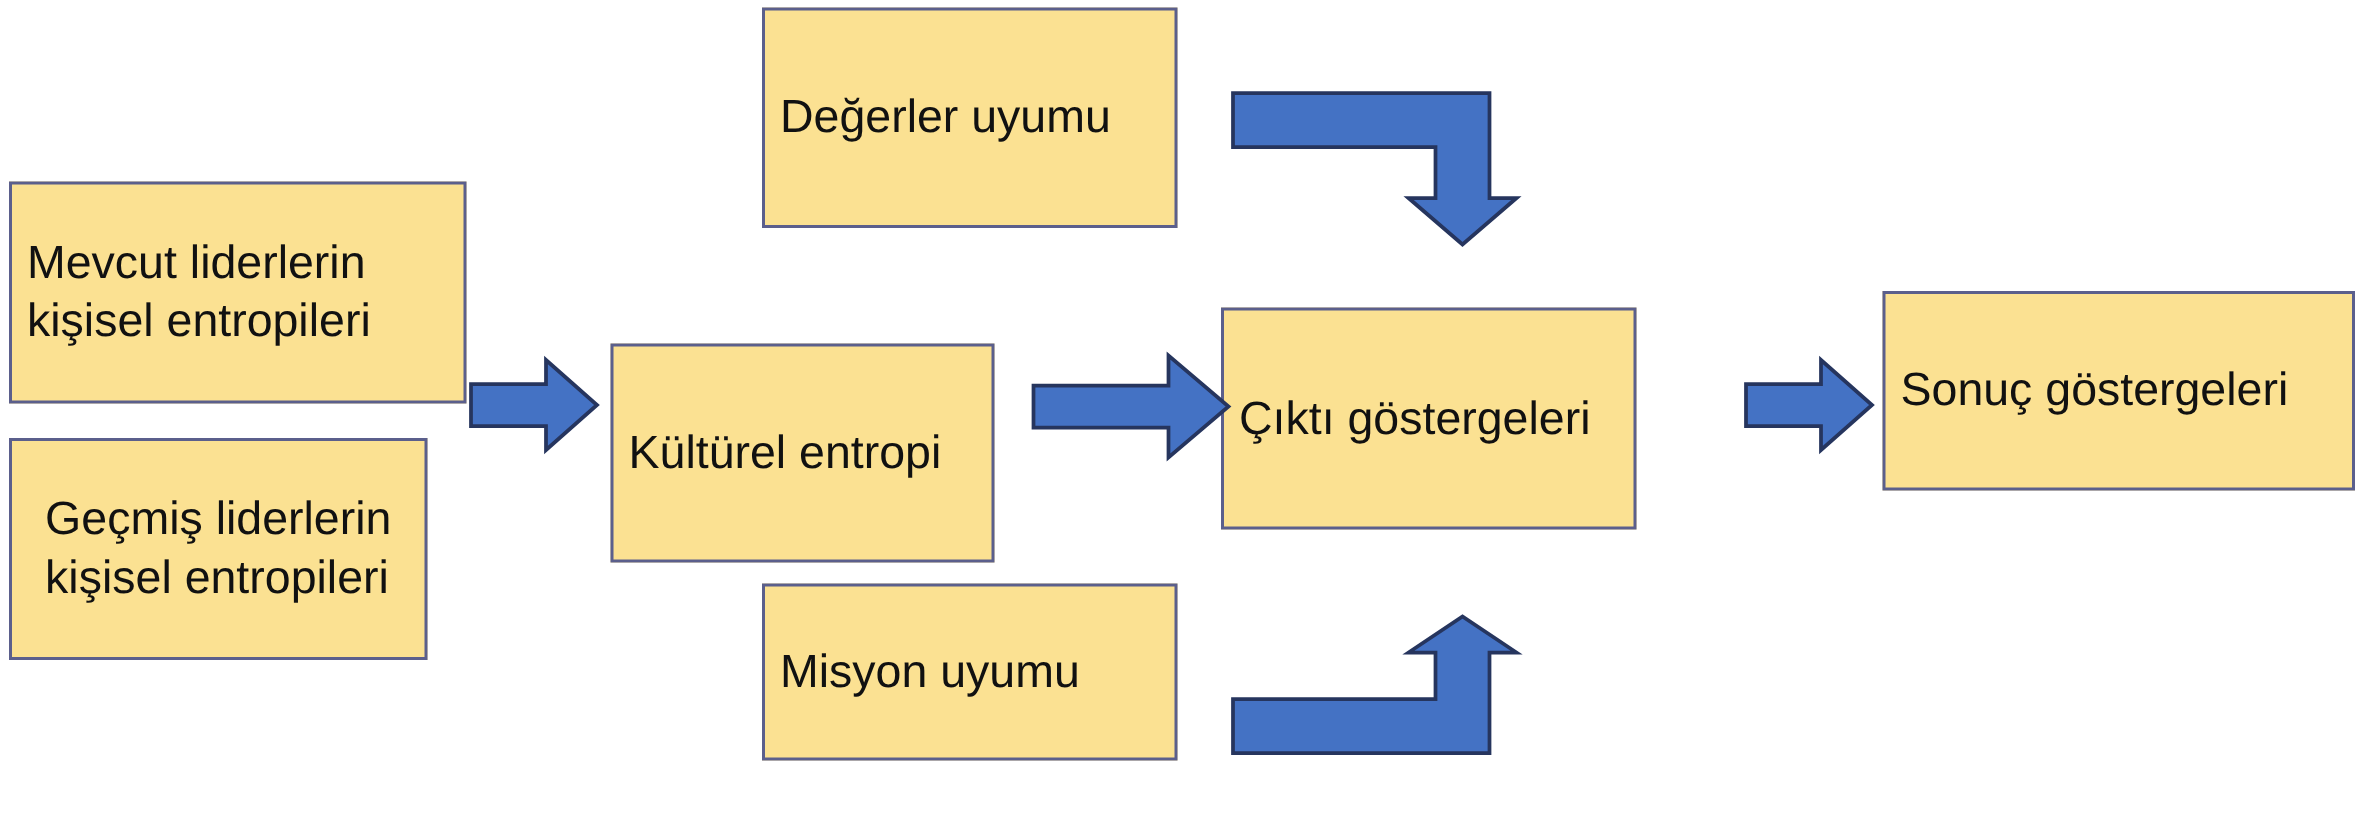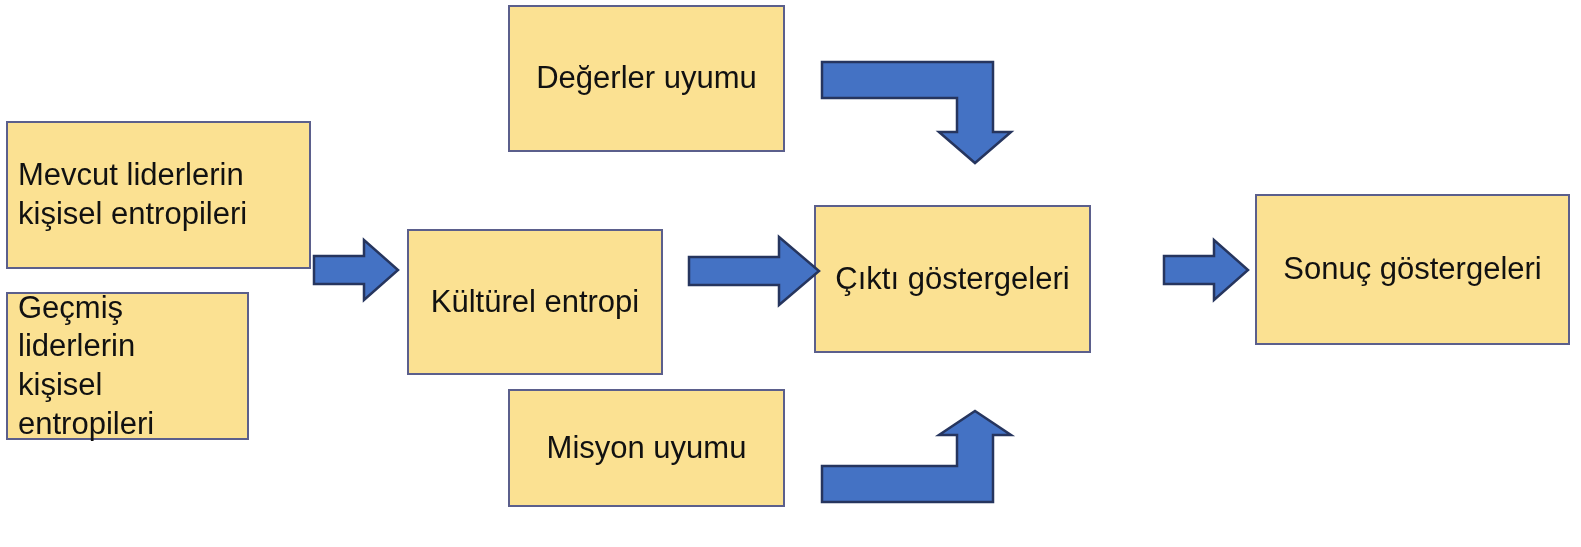--- a/index.html
+++ b/index.html
@@ -17,21 +17,21 @@
     background: #ffffff;
     overflow: hidden;
   }
   .node {
     position: absolute;
     box-sizing: border-box;
     background: #FBE192;
     border: 2px solid #5B5F8C;
     display: flex;
     align-items: center;
-    justify-content: center;
+    justify-content: flex-start;
     text-align: center;
     color: #111111;
     font-size: 31px;
     line-height: 1.25;
     letter-spacing: 0px;
     padding: 4px 10px;
     white-space: pre-line;
     font-family: "Liberation Sans", sans-serif;
   }
   .node-left {
@@ -49,42 +49,42 @@
 </head>
 <body>
 
 <div id="canvas">
 
   <div class="node node-left" style="left:6px; top:89px; width:305px; height:148px;margin-top:32px;">
     <span>Mevcut liderlerin
 kişisel entropileri</span>
   </div>
 
-  <div class="node node-left" style="left:6px; top:292px; width:243px; height:148px;">
+  <div class="node node-left" style="left:6px; top:292px; width:279px; height:148px;justify-content:center;">
     <span>Geçmiş liderlerin
 kişisel entropileri</span>
   </div>
 
   <div class="node" style="left:508px; top:5px; width:277px; height:147px;">
     <span>Değerler uyumu</span>
   </div>
 
   <div class="node" style="left:407px; top:197px; width:256px; height:146px;margin-top:32px;">
     <span>Kültürel entropi</span>
   </div>
 
   <div class="node" style="left:508px; top:389px; width:277px; height:118px;">
     <span>Misyon uyumu</span>
   </div>
 
   <div class="node" style="left:814px; top:205px; width:277px; height:148px;">
     <span>Çıktı göstergeleri</span>
   </div>
 
-  <div class="node" style="left:1255px; top:194px; width:315px; height:151px;">
+  <div class="node" style="left:1255px; top:194px; width:315px; height:133px;">
     <span>Sonuç göstergeleri</span>
   </div>
 
   <div class="arrow" style="left:313px; top:238px;">
     <svg width="86" height="64" viewBox="0 0 86 64">
       <polygon points="1,18 51,18 51,2 85,32 51,62 51,46 1,46" fill="#4472C4" stroke="#26355E" stroke-width="2.5" stroke-linejoin="miter"></polygon>
     </svg>
   </div>
 
   <div class="arrow" style="left:688px; top:235px;">

